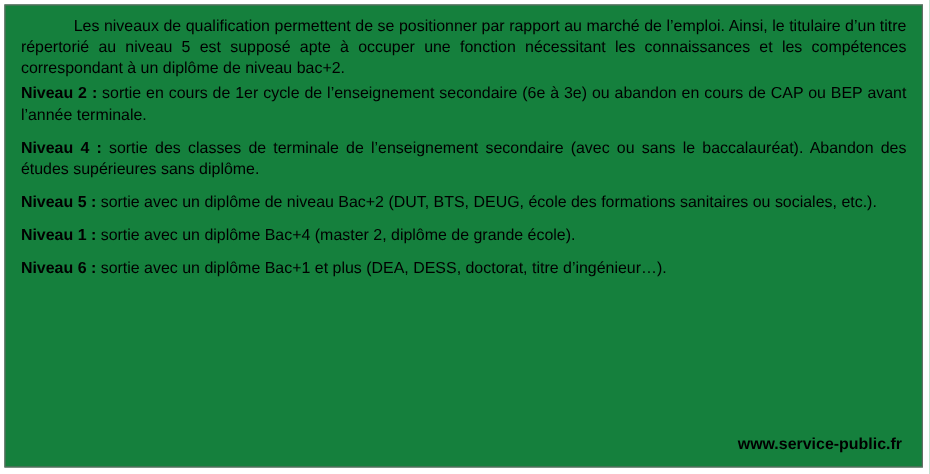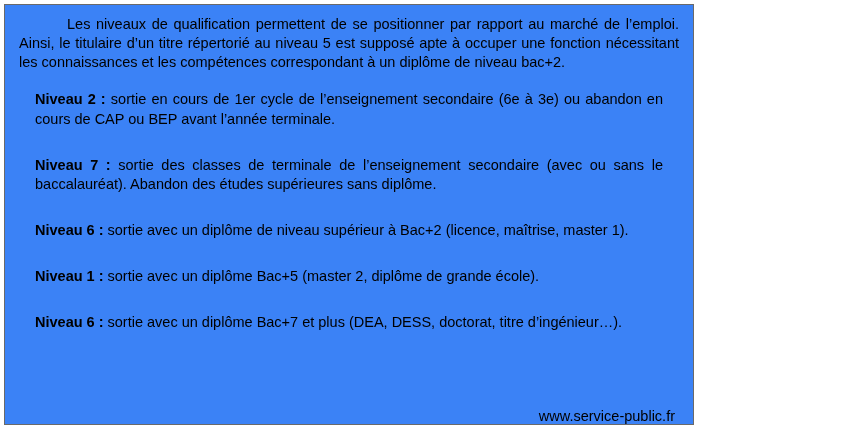--- a/index.html
+++ b/index.html
@@ -9,84 +9,84 @@
   }
   body {
     width: 845px;
     height: 431px;
     font-family: "Liberation Sans", sans-serif;
   }
   #panel {
     position: absolute;
     left: 4px;
     top: 4px;
-    width: 690px;
+    width: 835px;
     height: 421px;
     box-sizing: border-box;
-    background: #3b82f6;
+    background: #15803d;
     border: 1px solid #6a6a6a;
     padding: 10px 14px 6px 14px;
     overflow: hidden;
   }
   .intro {
     margin: 0 0 2px 0;
     font-size: 14.5px;
     line-height: 1.32;
     color: #000000;
     text-align: justify;
     text-indent: 48px;
   }
   .para {
-    margin: 16px;
+    margin: 0;
     padding-top: 11px;
     font-size: 14.5px;
     line-height: 1.32;
     color: #000000;
     text-align: justify;
   }
   .para.first {
     padding-top: 2px;
   }
   .lvl {
     font-weight: bold;
   }
   .footer {
     position: absolute;
     right: 18px;
-    bottom: 0;
+    bottom: 12px;
     font-size: 14.5px;
-    font-weight: normal;
+    font-weight: bold;
     color: #000000;
     text-align: right;
   }
 </style>
 </head>
 <body>
 
 <div id="panel">
 
   <p class="intro">Les niveaux de qualification permettent de se positionner par rapport au marché de l’emploi. Ainsi, le titulaire d’un titre répertorié au niveau 5 est supposé apte à occuper une fonction nécessitant les connaissances et les compétences correspondant à un diplôme de niveau bac+2.</p>
 
   <p class="para first">
     <span class="lvl">Niveau 2 :</span><span> sortie en cours de 1er cycle de l’enseignement secondaire (6e à 3e) ou abandon en cours de CAP ou BEP avant l’année terminale.</span>
   </p>
 
 
   <p class="para">
-    <span class="lvl">Niveau 7 :</span><span> sortie des classes de terminale de l’enseignement secondaire (avec ou sans le baccalauréat). Abandon des études supérieures sans diplôme.</span>
+    <span class="lvl">Niveau 4 :</span><span> sortie des classes de terminale de l’enseignement secondaire (avec ou sans le baccalauréat). Abandon des études supérieures sans diplôme.</span>
+  </p>
+
+  <p class="para">
+    <span class="lvl">Niveau 5 :</span><span> sortie avec un diplôme de niveau Bac+2 (DUT, BTS, DEUG, école des formations sanitaires ou sociales, etc.).</span>
   </p>
 
 
   <p class="para">
-    <span class="lvl">Niveau 6 :</span><span> sortie avec un diplôme de niveau supérieur à Bac+2 (licence, maîtrise, master 1).</span>
+    <span class="lvl">Niveau 1 :</span><span> sortie avec un diplôme Bac+4 (master 2, diplôme de grande école).</span>
   </p>
 
   <p class="para">
-    <span class="lvl">Niveau 1 :</span><span> sortie avec un diplôme Bac+5 (master 2, diplôme de grande école).</span>
-  </p>
-
-  <p class="para">
-    <span class="lvl">Niveau 6 :</span><span> sortie avec un diplôme Bac+7 et plus (DEA, DESS, doctorat, titre d’ingénieur…).</span>
+    <span class="lvl">Niveau 6 :</span><span> sortie avec un diplôme Bac+1 et plus (DEA, DESS, doctorat, titre d’ingénieur…).</span>
   </p>
 
   <div class="footer">www.service-public.fr</div>
 
 </div>
 
 </body></html>

